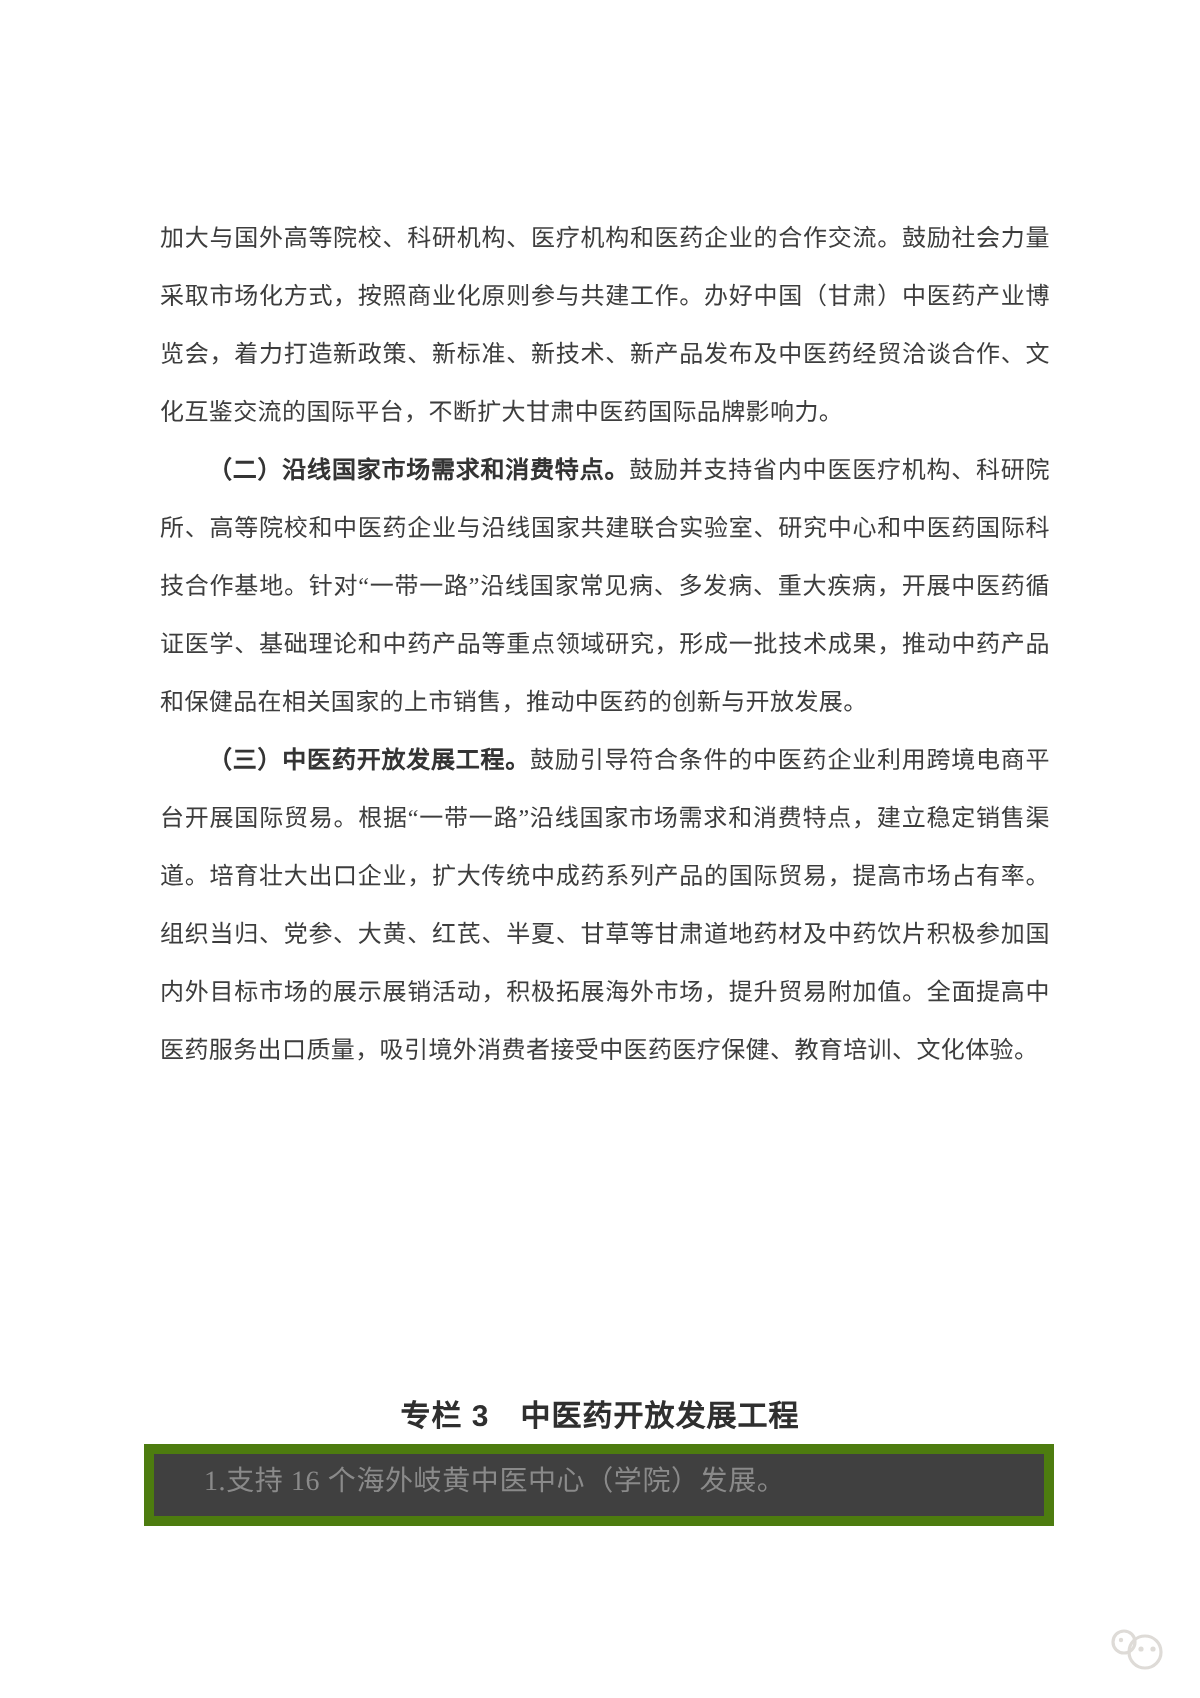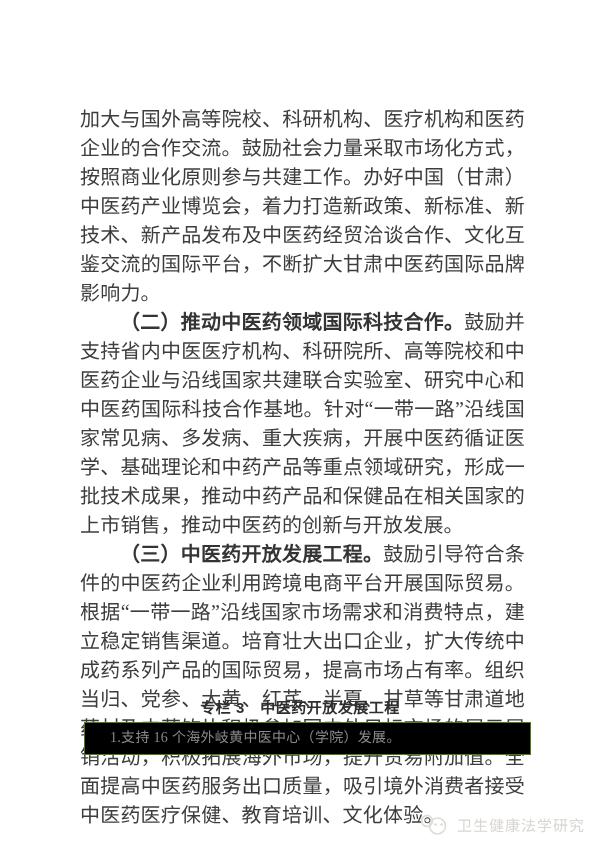--- a/index.html
+++ b/index.html
@@ -11,21 +11,21 @@
   .page {
     position: relative;
     width: 600px; height: 849px;
     background: #ffffff;
     overflow: hidden;
   }
   .content {
     position: absolute;
     left: 80px; top: 105px;
     width: 445px;
-    font-size: 20px;
+    font-size: 12px;
     line-height: 29px;
     color: #3d3d3d;
     text-align: justify;
     letter-spacing: 0.2px;
   }
   .content p { margin: 0; }
   .content p.indented { text-indent: 2em; }
   .content strong.section-lead { font-weight: bold; color: #343434; }
   .panel-title {
     position: absolute;
@@ -33,25 +33,25 @@
     width: 600px;
     text-align: center;
     font-family: "Liberation Sans", "DejaVu Sans", sans-serif;
     font-weight: bold;
     font-size: 15px;
     color: #2f2f2f;
     letter-spacing: 0.5px;
   }
   .panel-box {
     position: absolute;
-    left: 84px; top: 722px;
+    left: 72px; top: 722px;
     width: 420px;
-    border: 1px solid #4d7c0f;
+    border: 5px solid #4d7c0f;
     padding: 6px 0 7px 25px;
-    background: #000000;
+    background: #404040;
   }
   .panel-item {
     font-size: 14px;
     color: #8a8a8a;
     letter-spacing: 0.3px;
     line-height: 18px;
   }
   .watermark {
     position: absolute;
     right: 15px; top: 811px;
@@ -66,36 +66,35 @@
   }
   .watermark svg { display: block; }
 </style>
 </head>
 <body>
 
 <div class="page">
 
   <div class="content">
     <p><span>加大与国外高等院校、科研机构、医疗机构和医药企业的合作交流。鼓励社会力量采取市场化方式，按照商业化原则参与共建工作。办好中国（甘肃）中医药产业博览会，着力打造新政策、新标准、新技术、新产品发布及中医药经贸洽谈合作、文化互鉴交流的国际平台，不断扩大甘肃中医药国际品牌影响力。</span></p>
-    <p class="indented"><strong class="section-lead">（二）推动中医药领域国际科技合作。</strong><span>鼓励并支持省内中医医疗机构、科研院所、高等院校和中医药企业与沿线国家共建联合实验室、研究中心和中医药国际科技合作基地。针对“一带一路”沿线国家常见病、多发病、重大疾病，开展中医药循证医学、基础理论和中药产品等重点领域研究，形成一批技术成果，推动中药产品和保健品在相关国家的上市销售，推动中医药的创新与开放发展。</span></p>
+    <p class="indented"><strong class="section-lead">（二）沿线国家市场需求和消费特点。</strong><span>鼓励并支持省内中医医疗机构、科研院所、高等院校和中医药企业与沿线国家共建联合实验室、研究中心和中医药国际科技合作基地。针对“一带一路”沿线国家常见病、多发病、重大疾病，开展中医药循证医学、基础理论和中药产品等重点领域研究，形成一批技术成果，推动中药产品和保健品在相关国家的上市销售，推动中医药的创新与开放发展。</span></p>
     <p class="indented"><strong class="section-lead">（三）中医药开放发展工程。</strong><span>鼓励引导符合条件的中医药企业利用跨境电商平台开展国际贸易。根据“一带一路”沿线国家市场需求和消费特点，建立稳定销售渠道。培育壮大出口企业，扩大传统中成药系列产品的国际贸易，提高市场占有率。组织当归、党参、大黄、红芪、半夏、甘草等甘肃道地药材及中药饮片积极参加国内外目标市场的展示展销活动，积极拓展海外市场，提升贸易附加值。全面提高中医药服务出口质量，吸引境外消费者接受中医药医疗保健、教育培训、文化体验。</span></p>
   </div>
 
   <div class="panel-title">专栏 3　中医药开放发展工程</div>
 
   <div class="panel-box">
     <div class="panel-item">1.支持 16 个海外岐黄中医中心（学院）发展。</div>
   </div>
 
   <div class="watermark">
     <span>
       <svg width="32" height="26" viewBox="0 0 32 26" fill="none" xmlns="http://www.w3.org/2000/svg">
         <circle cx="9" cy="10" r="5.5" stroke="#dedbd7" stroke-width="1.6"></circle>
         <circle cx="19.5" cy="15" r="8" stroke="#dedbd7" stroke-width="1.6"></circle>
         <circle cx="7.5" cy="9" r="1.1" fill="#dedbd7"></circle>
         <circle cx="17.5" cy="13.5" r="1.3" fill="#dedbd7"></circle>
         <circle cx="23.5" cy="13.5" r="1.3" fill="#dedbd7"></circle>
       </svg>
     </span>
-    <span>卫生健康法学研究</span>
   </div>
 
 </div>
 
 </body></html>

